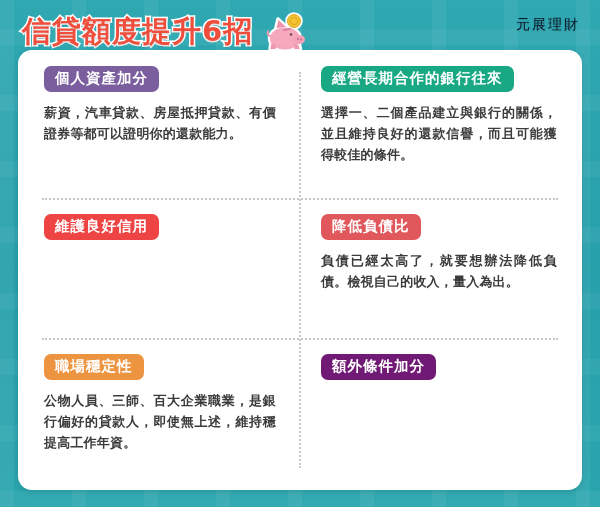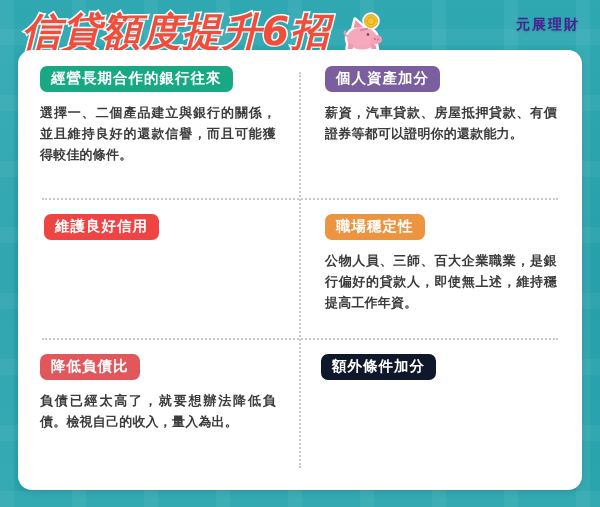--- a/index.html
+++ b/index.html
@@ -57,49 +57,48 @@
     position: absolute;
     left: 22px;
     top: 9px;
     display: flex;
     align-items: center;
     gap: 8px;
   }
 
   #headline {
     font-family: "DejaVu Sans", "Liberation Sans", sans-serif;
-    font-size: 39px;
+    font-size: 29px;
     font-weight: 700;
     letter-spacing: 1px;
     color: #ef4e3c;
     line-height: 1;
     white-space: nowrap;
     -webkit-text-stroke: 3px #ffffff;
     paint-order: stroke fill;
     text-shadow:
       0 2px 0 rgba(0,0,0,0.10);
-    font-style: italic;
   }
 
   
   #piggy {
     width: 46px;
     height: 42px;
     flex: 0 0 auto;
     margin-left: 2px;
     margin-top: 2px;
   }
 
   #brand-logo {
     position: absolute;
     right: 20px;
     top: 16px;
     font-size: 14px;
-    font-weight: 700;
-    color: #4c1d95;
+    font-weight: 400;
+    color: #0f172a;
     letter-spacing: 2px;
     white-space: nowrap;
     text-shadow: 0 1px 2px rgba(0,0,0,0.18);
     text-align: right;
   }
 
   
   #panel {
     position: absolute;
     left: 18px;
@@ -224,43 +223,43 @@
   </div>
 
   <div id="panel" style="background: rgb(255, 255, 255);">
 
     <div class="divider-v" style="border-color: rgb(201, 201, 201);"></div>
     <div class="divider-h" id="divider-h-1" style="border-color: rgb(201, 201, 201);"></div>
     <div class="divider-h" id="divider-h-2" style="border-color: rgb(201, 201, 201);"></div>
 
     <div id="cards">
 
+      <div class="card">
+        <span class="badge" style="background:#7a5e9e;">個人資產加分</span>
+        <div class="card-body">薪資，汽車貸款、房屋抵押貸款、有價證券等都可以證明你的還款能力。</div>
+      </div>
+
       <div class="card right">
         <span class="badge" style="background:#18a884;">經營長期合作的銀行往來</span>
         <div class="card-body">選擇一、二個產品建立與銀行的關係，並且維持良好的還款信譽，而且可能獲得較佳的條件。</div>
       </div>
 
       <div class="card">
-        <span class="badge" style="background:#7a5e9e;">個人資產加分</span>
-        <div class="card-body">薪資，汽車貸款、房屋抵押貸款、有價證券等都可以證明你的還款能力。</div>
-      </div>
-
-      <div class="card">
         <span class="badge" style="background:#ef4444;">維護良好信用</span>
+      </div>
+
+      <div class="card right">
+        <span class="badge" style="background:#e0585c;">降低負債比</span>
+        <div class="card-body">負債已經太高了，就要想辦法降低負債。檢視自己的收入，量入為出。</div>
       </div>
 
       <div class="card">
         <span class="badge" style="background:#ed9440;">職場穩定性</span>
         <div class="card-body">公物人員、三師、百大企業職業，是銀行偏好的貸款人，即使無上述，維持穩提高工作年資。</div>
       </div>
 
       <div class="card right">
-        <span class="badge" style="background:#e0585c;">降低負債比</span>
-        <div class="card-body">負債已經太高了，就要想辦法降低負債。檢視自己的收入，量入為出。</div>
-      </div>
-
-      <div class="card right">
-        <span class="badge" style="background:#0f172a;">額外條件加分</span>
+        <span class="badge" style="background:#701a75;">額外條件加分</span>
       </div>
 
     </div>
   </div>
 </div>
 
 </body></html>

